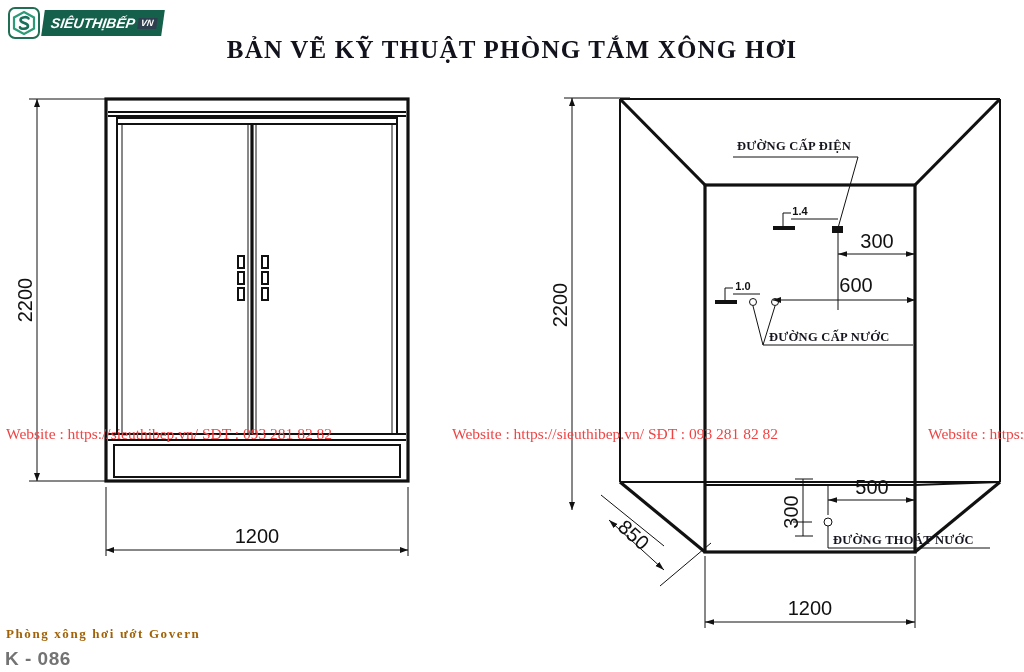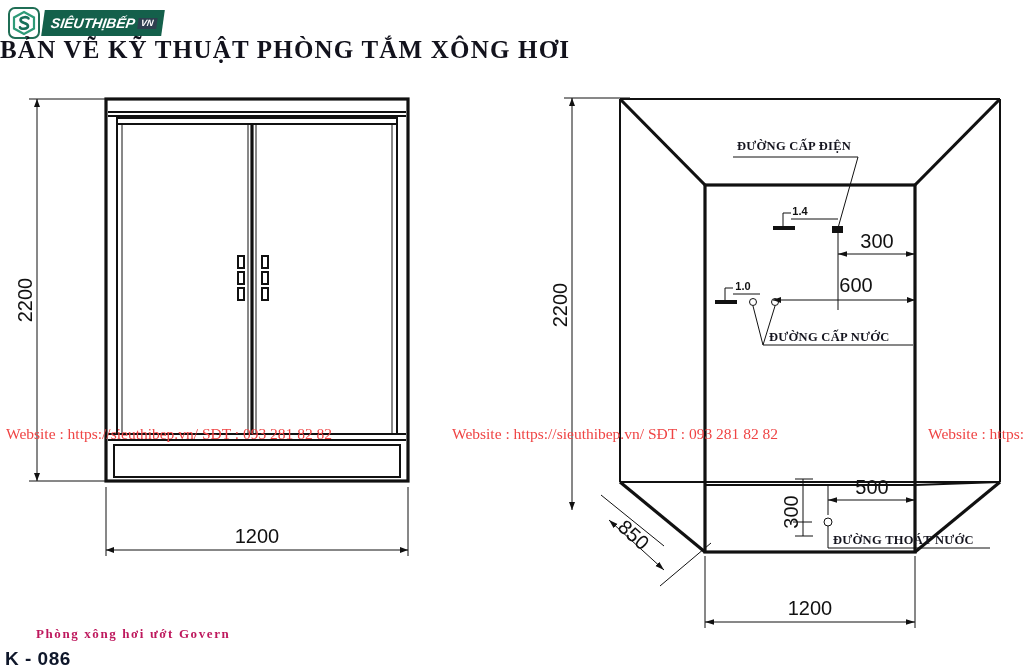--- a/index.html
+++ b/index.html
@@ -65,21 +65,21 @@
     padding: 1px 3px;
     line-height: 1;
   }
 
   
   #drawing-title {
     position: absolute;
     left: 0;
     top: 36px;
     width: 1024px;
-    text-align: left;
+    text-align: center;
     font-family: "Liberation Serif", serif;
     font-size: 25px;
     font-weight: bold;
     letter-spacing: 1.2px;
     color: #12121c;
   }
 
   
   #drawing-canvas {
     position: absolute;
@@ -126,32 +126,31 @@
 
   
   #footer-product {
     position: absolute;
     left: 6px;
     top: 626px;
     font-family: "Liberation Serif", serif;
     font-size: 13px;
     font-weight: bold;
     letter-spacing: 1.6px;
-    color: #be185d;
-    margin-left: 30px;
+    color: #a16207;
   }
   #footer-code {
     position: absolute;
     left: 5px;
     top: 648px;
     font-family: "Liberation Sans", sans-serif;
     font-size: 19px;
     font-weight: bold;
     letter-spacing: 0.5px;
-    color: #0f172a;
+    color: #737373;
   }
 </style>
 </head>
 <body>
 
 <div id="logo-block">
   <div id="logo-mark">
     <svg width="26" height="26" viewBox="0 0 26 26" aria-hidden="true">
       <polygon points="13,2 23,7.5 23,18.5 13,24 3,18.5 3,7.5" fill="none" stroke="#2e9b78" stroke-width="2.2"></polygon>
       <path d="M17.5 8.5 C17.5 6.5 9.5 6.5 9.5 10 C9.5 13.5 17 12.5 17 16 C17 19.5 9 19.5 9 17.3" fill="none" stroke="#17705a" stroke-width="2.6" stroke-linecap="round"></path>

